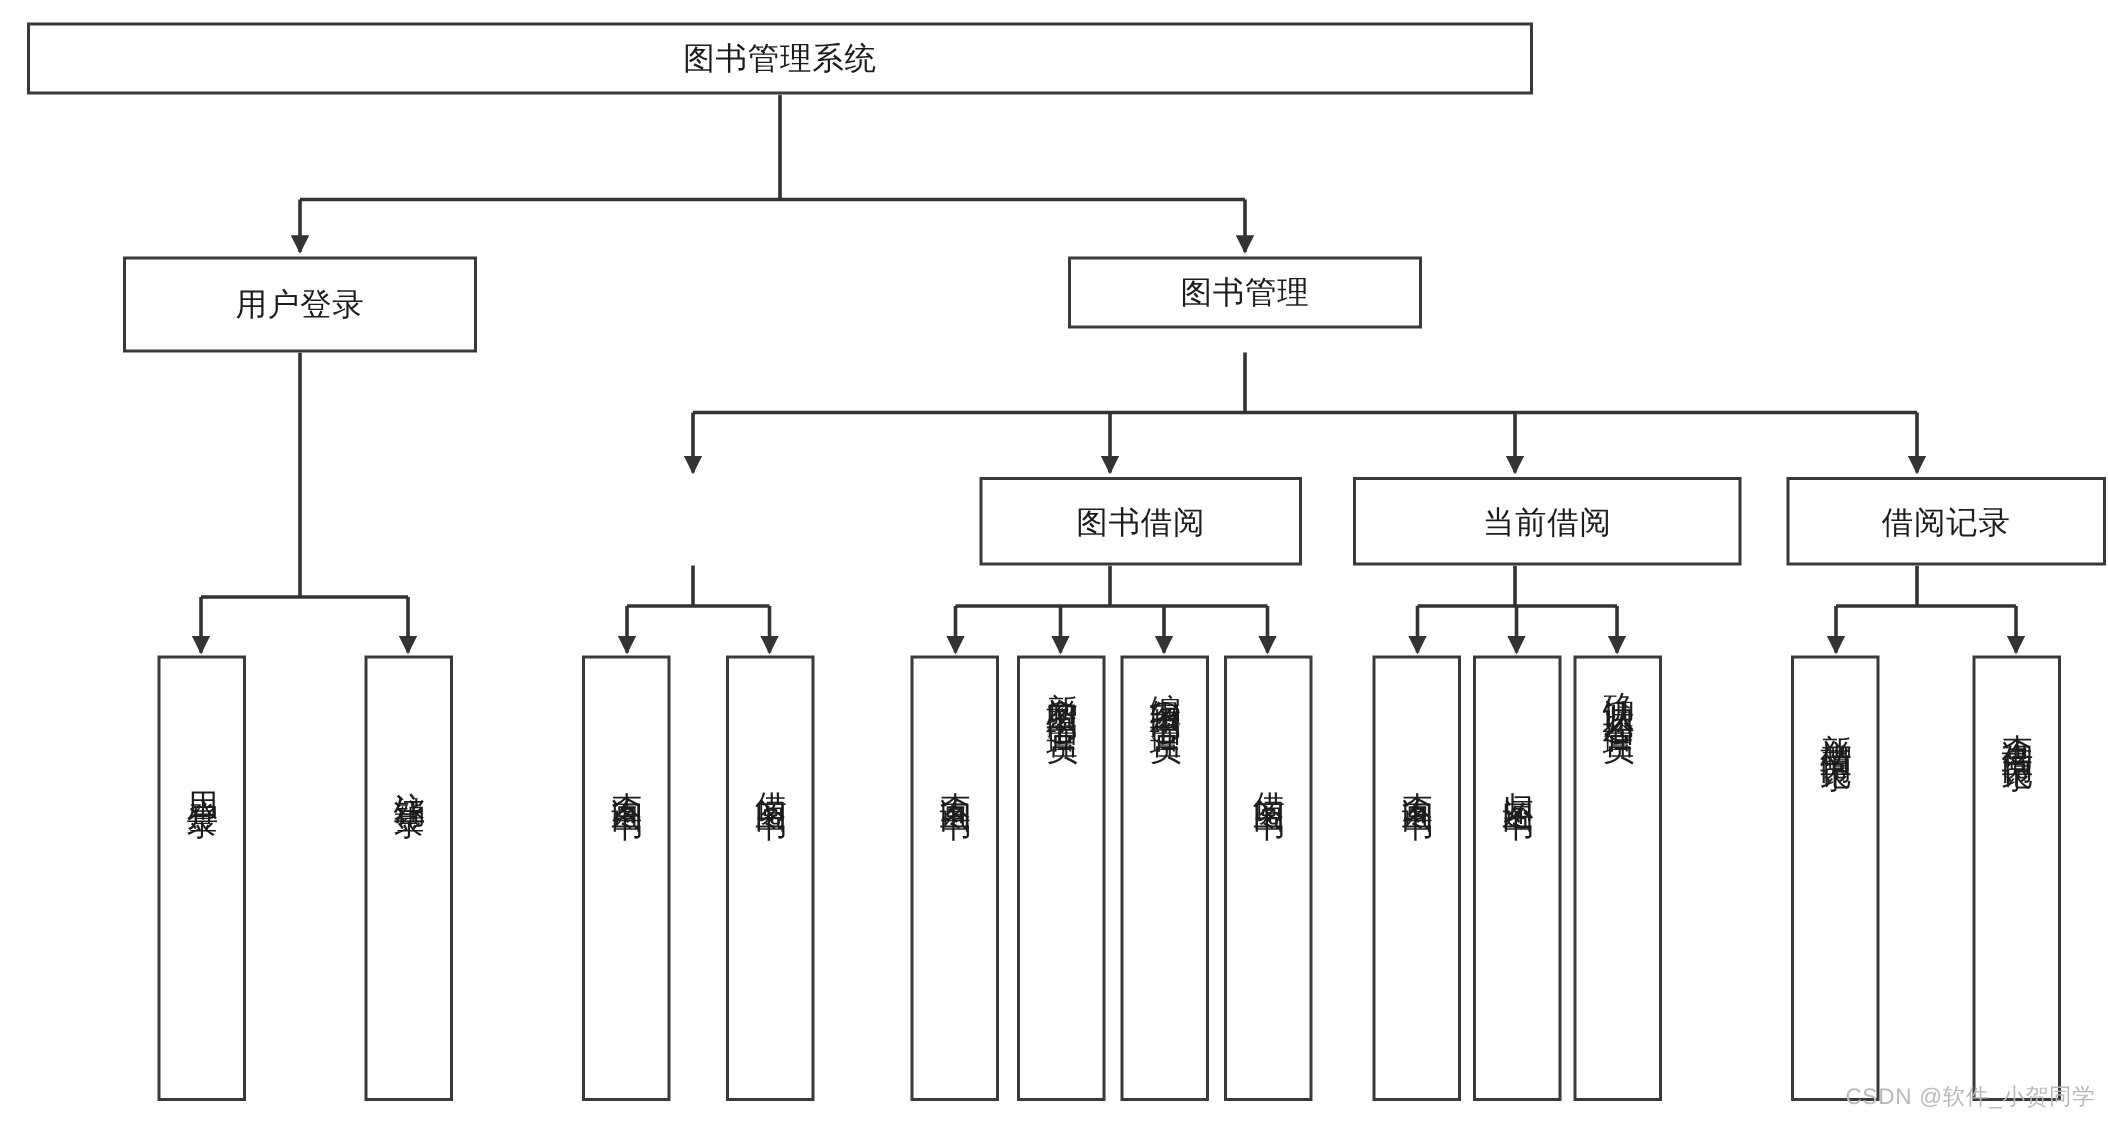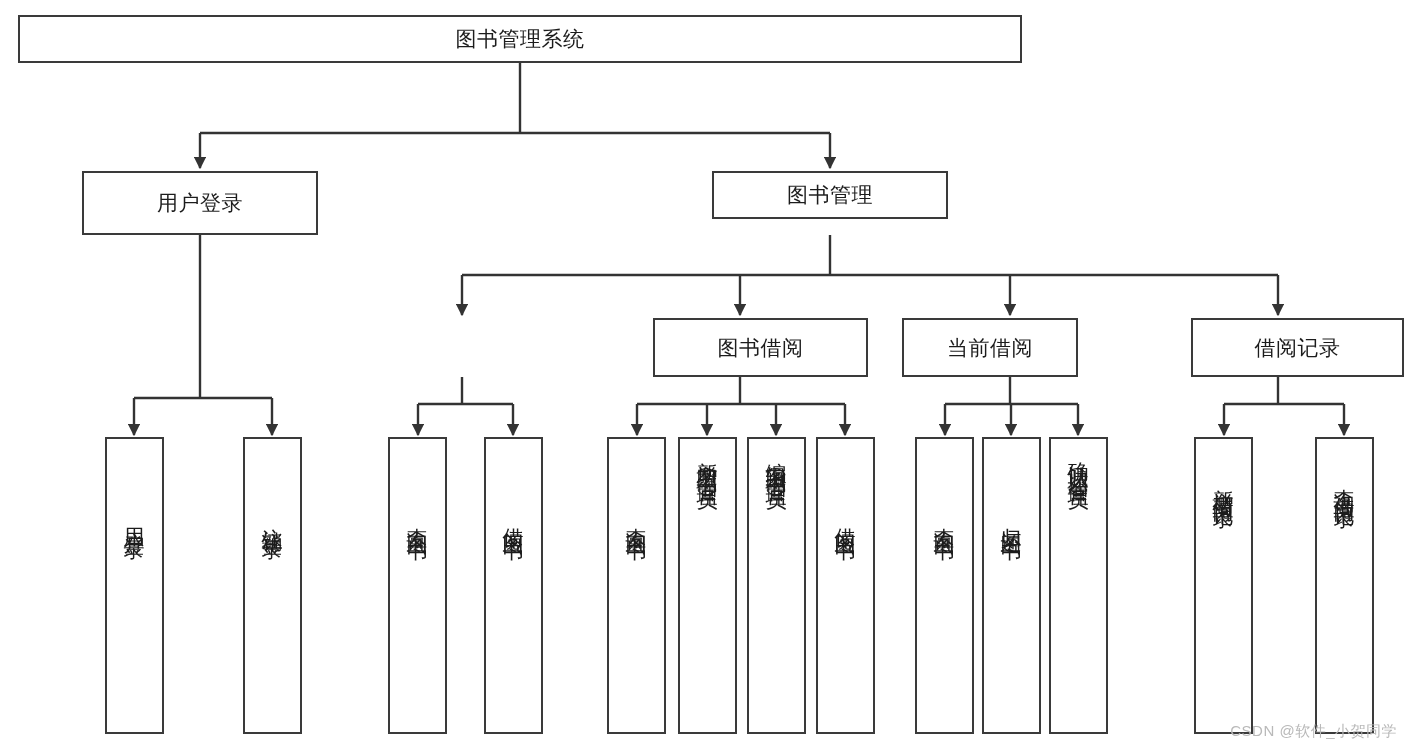--- a/index.html
+++ b/index.html
@@ -130,21 +130,21 @@
   <div class="node h" style="left:82px; top:171px; width:236px; height:64px;">
     <span class="htext">用户登录</span>
   </div>
   <div class="node h" style="left:712px; top:171px; width:236px; height:48px;">
     <span class="htext">图书管理</span>
   </div>
 
   <div class="node h" style="left:633px; top:318px; width:215px; height:59px;margin-left:20px;">
     <span class="htext">图书借阅</span>
   </div>
-  <div class="node h" style="left:902px; top:318px; width:176px; height:59px;">
+  <div class="node h" style="left:902px; top:318px; width:259px; height:59px;">
     <span class="htext">当前借阅</span>
   </div>
   <div class="node h" style="left:1172px; top:318px; width:213px; height:59px;margin-left:19px;">
     <span class="htext">借阅记录</span>
   </div>
 
   <div class="node v" style="left:105px; top:437px; width:59px; height:297px; padding-top:72px;">
     <span class="vtext">用户登录</span>
   </div>
   <div class="node v" style="left:243px; top:437px; width:59px; height:297px; padding-top:72px;">

